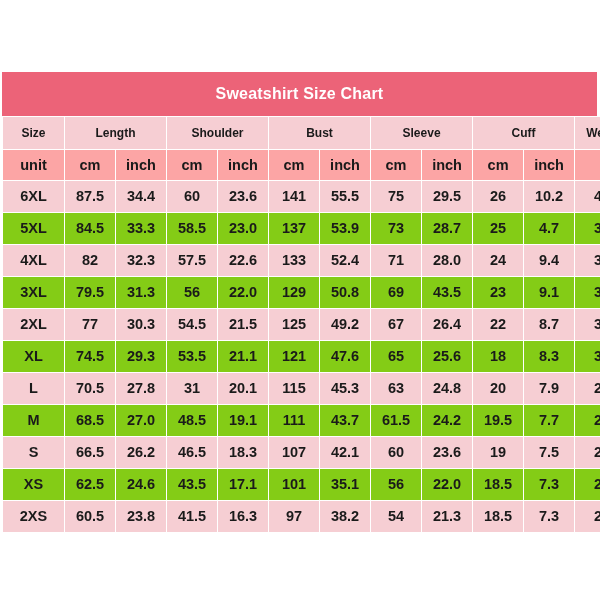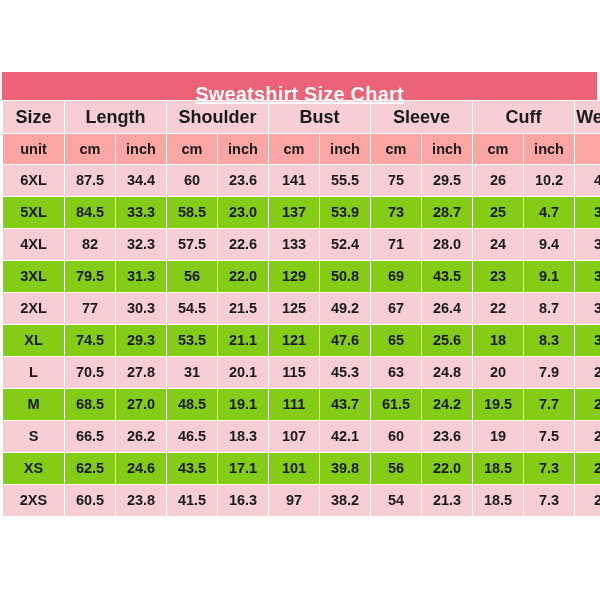--- a/index.html
+++ b/index.html
@@ -17,27 +17,26 @@
     left: 2px;
     top: 72px;
     width: 595px;
     background: #ffffff;
   }
 
   
   .chart-title {
     background: #ec6378;
     color: #ffffff;
-    font-size: 20px;
+    font-size: 16px;
     font-weight: bold;
     text-align: center;
     line-height: 44px;
-    height: 28px;
+    height: 44px;
     letter-spacing: 0.2px;
-    text-decoration: underline;
   }
 
   
   table.size-table {
     border-collapse: collapse;
     width: 595px;
     table-layout: fixed;
   }
 
   table.size-table td,
@@ -50,21 +49,21 @@
     padding: 0;
     height: 31px;
     line-height: 31px;
     overflow: hidden;
     white-space: nowrap;
   }
 
   
   tr.group-row th {
     background: #f6ced3;
-    font-size: 18px;
+    font-size: 12px;
     height: 32px;
     line-height: 32px;
   }
 
   
   tr.unit-row td {
     background: #fca5a5;
     height: 30px;
     line-height: 30px;
   }
@@ -258,21 +257,21 @@
           <td class="inch">7.5</td>
           <td>262</td>
         </tr>
         <tr class="row-light">
           <td>XS</td>
           <td>62.5</td>
           <td class="inch">24.6</td>
           <td>43.5</td>
           <td class="inch">17.1</td>
           <td>101</td>
-          <td class="inch">39.8</td>
+          <td class="inch">35.1</td>
           <td>56</td>
           <td class="inch">22.0</td>
           <td>18.5</td>
           <td class="inch">7.3</td>
           <td>238</td>
         </tr>
         <tr class="row-dark">
           <td>2XS</td>
           <td>60.5</td>
           <td class="inch">23.8</td>

